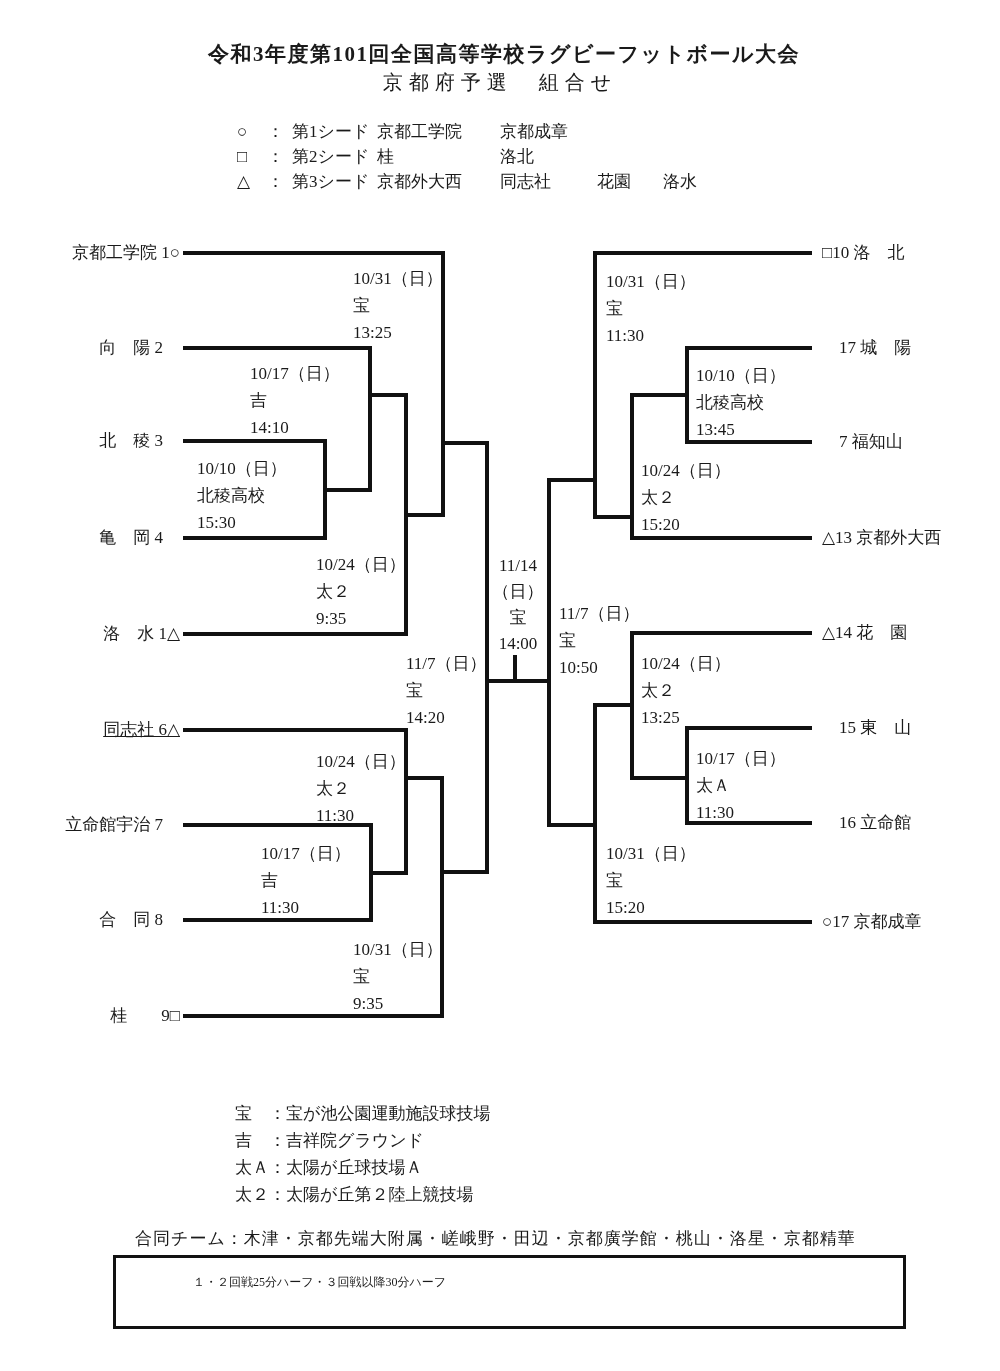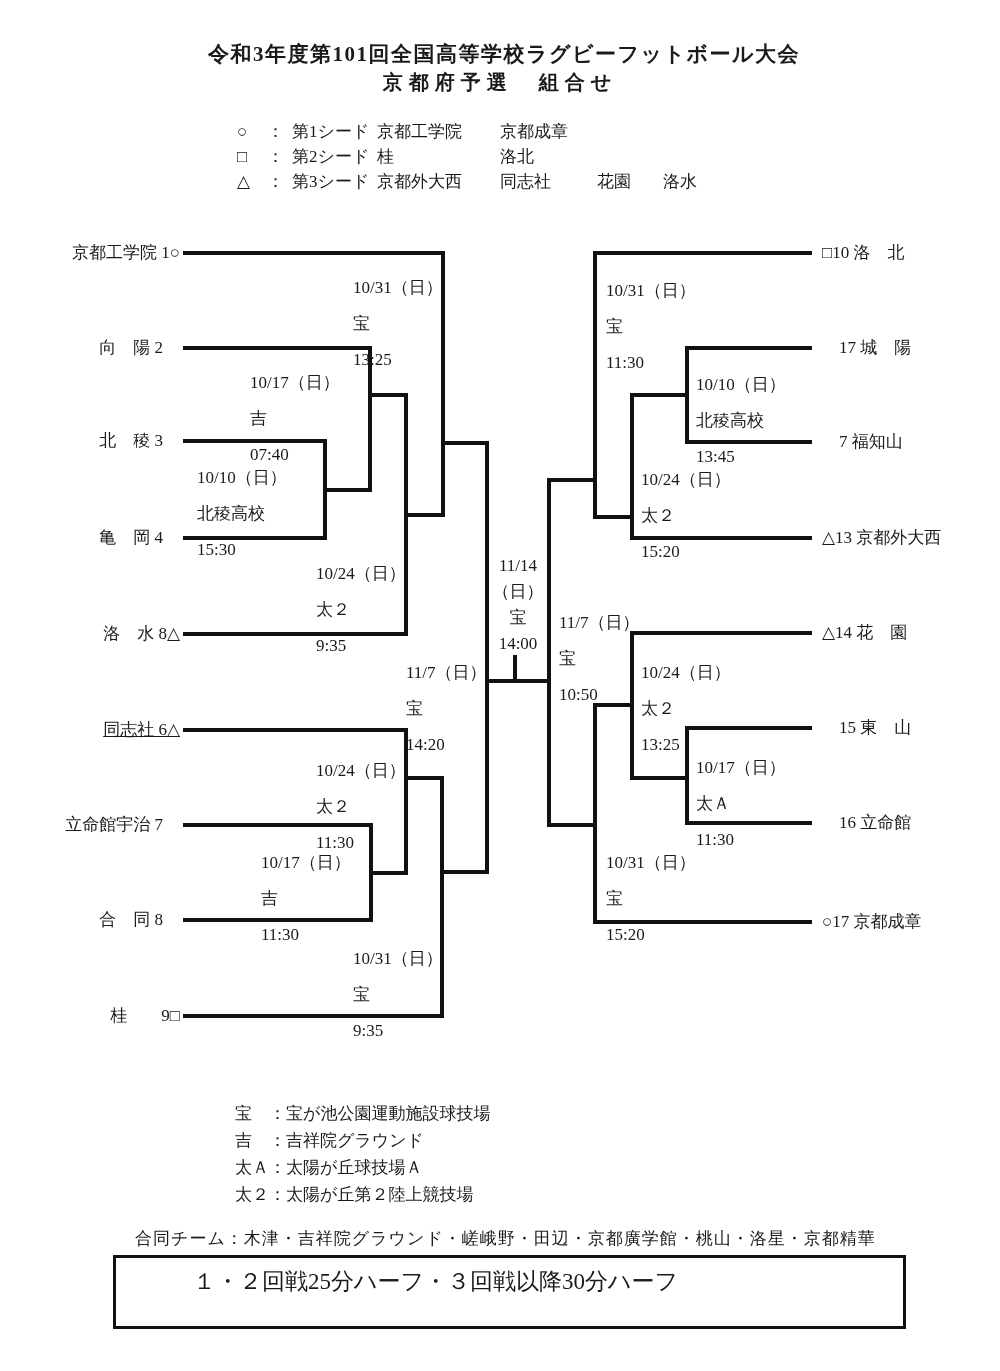--- a/index.html
+++ b/index.html
@@ -8,40 +8,40 @@
     font-family:"Liberation Serif","DejaVu Serif",serif;color:#1a1a1a;
     overflow:hidden;margin:0 auto;
   }
   .abs{position:absolute;white-space:pre;}
   .title{
     left:4px;top:40px;width:1000px;text-align:center;
     font-size:21px;font-weight:bold;letter-spacing:1.5px;
   }
   .subtitle{
     left:0;top:69px;width:1000px;text-align:center;
-    font-size:20px;font-weight:bold;letter-spacing:6px;
+    font-size:20px;font-weight:normal;letter-spacing:6px;
   }
   .seed-legend{left:237px;top:121px;width:520px;height:80px;}
   .seed-row{position:absolute;left:0;width:520px;height:25px;font-size:17px;line-height:22px;}
   .seed-row span{position:absolute;white-space:pre;}
   .bracket-svg{position:absolute;left:0;top:0;width:1000px;height:1371px;}
   .team{font-size:17px;line-height:26px;}
   .team-left{right:820px;text-align:right;}
   .team-right{left:822px;text-align:left;}
   .mlabel{font-size:17px;}
-  .mlabel .ln{display:block;line-height:27px;white-space:pre;margin-top:9px;}
+  .mlabel .ln{display:block;line-height:27px;white-space:pre;}
   .final-label{width:84px;text-align:center;font-size:17px;}
   .final-label .ln{display:block;line-height:26px;white-space:pre;}
   .venue-row{font-size:17px;line-height:27px;}
   .joint-note{left:135px;top:1227px;font-size:17px;letter-spacing:1px;}
   .rules-box{
     position:absolute;left:113px;top:1255px;width:787px;height:68px;
     border:3px solid #111111;
   }
-  .rules-box .rline{position:absolute;white-space:pre;font-size:23px;line-height:26px;}
+  .rules-box .rline{position:absolute;white-space:pre;font-size:12px;line-height:26px;}
   .rules-box .r1{left:77px;top:11px;}
   .rules-box .r2{left:62px;top:37px;}
 </style>
 </head>
 <body>
 
 <div class="page">
   <div class="abs title">令和3年度第101回全国高等学校ラグビーフットボール大会</div>
   <div class="abs subtitle">京都府予選　組合せ</div>
 
@@ -95,39 +95,39 @@
       <line x1="549" y1="480" x2="549" y2="825" stroke="#111111" stroke-width="4" stroke-linecap="square" shape-rendering="crispEdges"></line>
       <line x1="487" y1="681" x2="549" y2="681" stroke="#111111" stroke-width="4" stroke-linecap="square" shape-rendering="crispEdges"></line>
       <line x1="515" y1="657" x2="515" y2="681" stroke="#111111" stroke-width="4" stroke-linecap="square" shape-rendering="crispEdges"></line>
     </svg>
 
   <div id="teams-left">
       <div class="abs team team-left" style="top: 240px;">京都工学院 1○</div>
       <div class="abs team team-left" style="top: 335px;">向　陽 2　</div>
       <div class="abs team team-left" style="top: 428px;">北　稜 3　</div>
       <div class="abs team team-left" style="top: 525px;">亀　岡 4　</div>
-      <div class="abs team team-left" style="top: 621px;">洛　水 8△</div>
+      <div class="abs team team-left" style="top: 621px;">洛　水 1△</div>
       <div class="abs team team-left" style="top: 717px; text-decoration: underline;">同志社 6△</div>
       <div class="abs team team-left" style="top: 812px;">立命館宇治 7　</div>
       <div class="abs team team-left" style="top: 907px;">合　同 8　</div>
       <div class="abs team team-left" style="top: 1003px;">桂　　9□</div>
     </div>
   <div id="teams-right">
       <div class="abs team team-right" style="top: 240px;">□10 洛　北</div>
       <div class="abs team team-right" style="top: 335px;">　17 城　陽</div>
       <div class="abs team team-right" style="top: 429px;">　7 福知山</div>
       <div class="abs team team-right" style="top: 525px;">△13 京都外大西</div>
       <div class="abs team team-right" style="top: 620px;">△14 花　園</div>
       <div class="abs team team-right" style="top: 715px;">　15 東　山</div>
       <div class="abs team team-right" style="top: 810px;">　16 立命館</div>
       <div class="abs team team-right" style="top: 909px;">○17 京都成章</div>
     </div>
   <div id="match-labels">
       <div class="abs mlabel" style="left: 353px; top: 265px;"><span class="ln">10/31（日）</span><span class="ln">宝</span><span class="ln">13:25</span></div>
-      <div class="abs mlabel" style="left: 250px; top: 360px;"><span class="ln">10/17（日）</span><span class="ln">吉</span><span class="ln">07:40</span></div>
+      <div class="abs mlabel" style="left: 250px; top: 360px;"><span class="ln">10/17（日）</span><span class="ln">吉</span><span class="ln">14:10</span></div>
       <div class="abs mlabel" style="left: 197px; top: 455px;"><span class="ln">10/10（日）</span><span class="ln">北稜高校</span><span class="ln">15:30</span></div>
       <div class="abs mlabel" style="left: 316px; top: 551px;"><span class="ln">10/24（日）</span><span class="ln">太２</span><span class="ln">9:35</span></div>
       <div class="abs mlabel" style="left: 406px; top: 650px;"><span class="ln">11/7（日）</span><span class="ln">宝</span><span class="ln">14:20</span></div>
       <div class="abs mlabel" style="left: 316px; top: 748px;"><span class="ln">10/24（日）</span><span class="ln">太２</span><span class="ln">11:30</span></div>
       <div class="abs mlabel" style="left: 261px; top: 840px;"><span class="ln">10/17（日）</span><span class="ln">吉</span><span class="ln">11:30</span></div>
       <div class="abs mlabel" style="left: 353px; top: 936px;"><span class="ln">10/31（日）</span><span class="ln">宝</span><span class="ln">9:35</span></div>
       <div class="abs mlabel" style="left: 606px; top: 268px;"><span class="ln">10/31（日）</span><span class="ln">宝</span><span class="ln">11:30</span></div>
       <div class="abs mlabel" style="left: 696px; top: 362px;"><span class="ln">10/10（日）</span><span class="ln">北稜高校</span><span class="ln">13:45</span></div>
       <div class="abs mlabel" style="left: 641px; top: 457px;"><span class="ln">10/24（日）</span><span class="ln">太２</span><span class="ln">15:20</span></div>
       <div class="abs mlabel" style="left: 559px; top: 600px;"><span class="ln">11/7（日）</span><span class="ln">宝</span><span class="ln">10:50</span></div>
@@ -137,18 +137,18 @@
     </div>
   <div class="abs final-label" id="final-label" style="left: 476px; top: 553px;"><span class="ln">11/14</span><span class="ln">（日）</span><span class="ln">宝</span><span class="ln">14:00</span></div>
 
   <div id="venue-legend">
       <div class="abs venue-row" style="left: 235px; top: 1100px;">宝　：宝が池公園運動施設球技場</div>
       <div class="abs venue-row" style="left: 235px; top: 1127px;">吉　：吉祥院グラウンド</div>
       <div class="abs venue-row" style="left: 235px; top: 1154px;">太Ａ：太陽が丘球技場Ａ</div>
       <div class="abs venue-row" style="left: 235px; top: 1181px;">太２：太陽が丘第２陸上競技場</div>
     </div>
 
-  <div class="abs joint-note">合同チーム：木津・吉祥院グラウンド・嵯峨野・田辺・京都廣学館・桃山・洛星・京都精華</div>
+  <div class="abs joint-note">合同チーム：木津・京都先端大附属・嵯峨野・田辺・京都廣学館・桃山・洛星・京都精華</div>
 
   <div class="rules-box">
     <div class="rline r1">１・２回戦25分ハーフ・３回戦以降30分ハーフ</div>
   </div>
 </div>
 
 </body></html>

